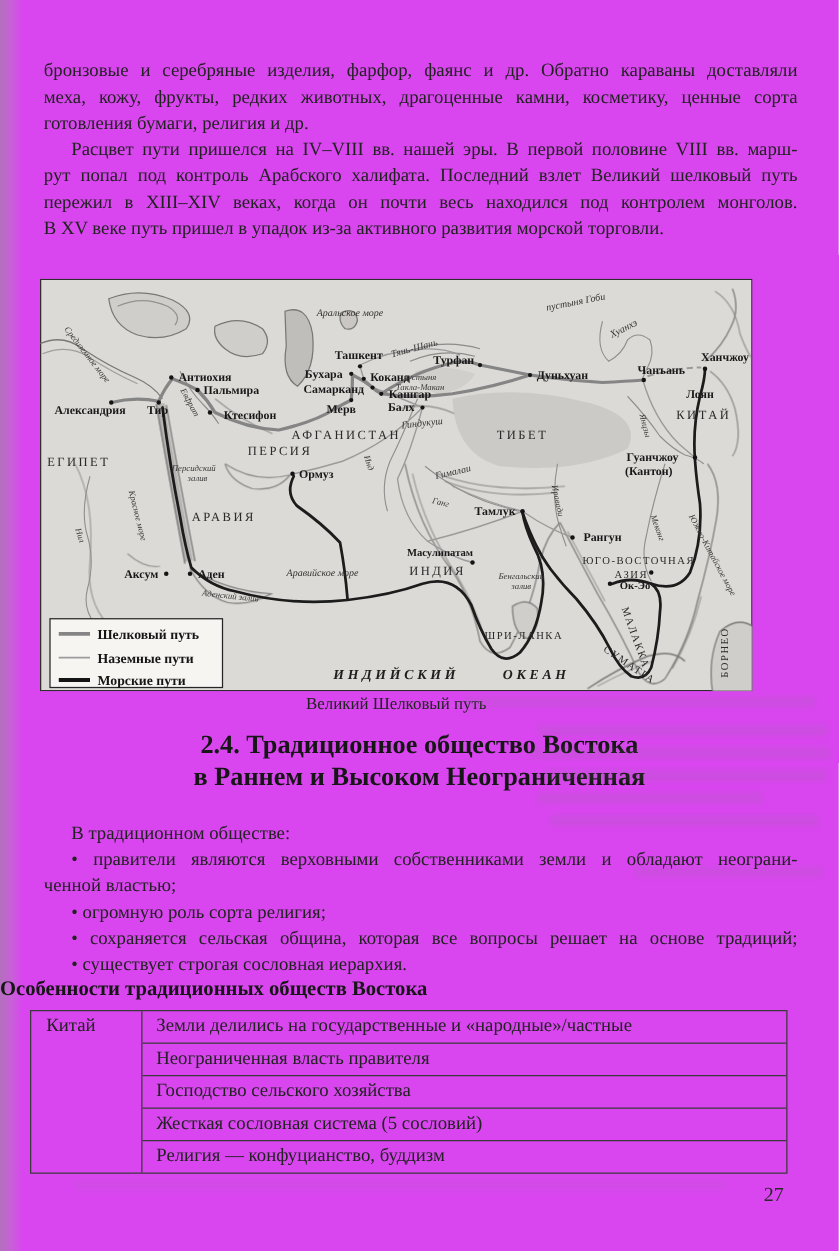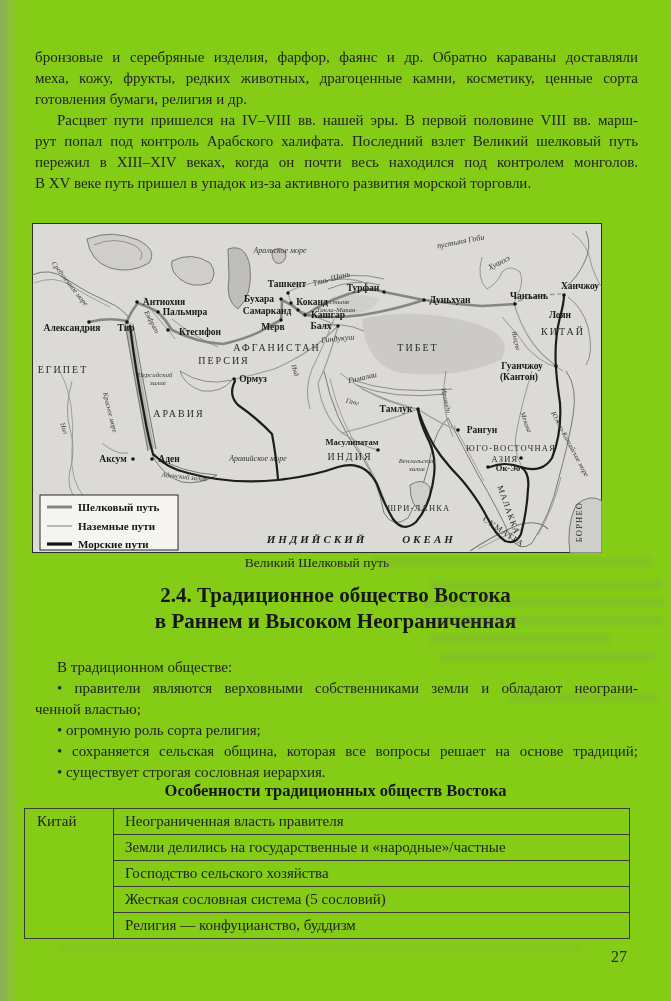--- a/index.html
+++ b/index.html
@@ -1,17 +1,17 @@
 <!DOCTYPE html>
 <html lang="ru"><head>
 <meta charset="utf-8">
 <style>
   html,body{margin:0;padding:0;background:#e9e8e6;}
   #page{
-    position:relative;width:671px;height:1001px;background:#84cc16;
+    position:relative;width:671px;height:1001px;background:#d946ef;
     font-family:"Liberation Serif","DejaVu Serif",serif;color:#1c1c1c;
     overflow:hidden;margin:0 auto;
   }
   .gutter{
     position:absolute;left:0;top:0;width:18px;height:1001px;
     background:linear-gradient(90deg,rgba(148,146,148,.55),rgba(160,158,160,.28) 55%,rgba(180,178,180,0) 100%);
     pointer-events:none;
   }
   
   .textblock{position:absolute;left:35px;width:603px;}
@@ -36,21 +36,21 @@
     position:absolute;left:32px;top:555px;width:570px;text-align:center;
     font-size:13.5px;color:#222;
   }
   
   .section-title{
     position:absolute;left:0;top:582px;width:671px;text-align:center;
     font-weight:bold;font-size:21px;line-height:26px;color:#161616;
   }
   
   .tbl-heading{
-    position:absolute;left:0;top:781px;width:671px;text-align:center;
+    position:absolute;left:0;top:781px;width:671px;text-align:left;
     font-weight:bold;font-size:16.5px;color:#161616;
   }
   #features-table{
     position:absolute;left:24px;top:808px;width:604px;
     border:1.4px solid #3a3a3a;display:grid;grid-template-columns:89px 1fr;
     background:transparent;font-size:15px;color:#222;
   }
   #features-table .hdr-cell{
     grid-row:1/6;border-right:1.2px solid #3a3a3a;padding:4px 6px 0 12px;
   }
@@ -288,22 +288,22 @@
     <div class="tline indent">• правители являются верховными собственниками земли и обладают неограни-</div>
     <div class="tline lastline">ченной властью;</div>
     <div class="tline lastline indent">• огромную роль сорта религия;</div>
     <div class="tline indent">• сохраняется сельская община, которая все вопросы решает на основе традиций;</div>
     <div class="tline lastline indent">• существует строгая сословная иерархия.</div>
   </div>
 
   <div class="tbl-heading">Особенности традиционных обществ Востока</div>
   <div id="features-table">
     <div class="hdr-cell">Китай</div>
+    <div class="row-cell">Земли делились на государственные и «народные»/частные</div>
     <div class="row-cell">Неограниченная власть правителя</div>
-    <div class="row-cell">Земли делились на государственные и «народные»/частные</div>
     <div class="row-cell">Господство сельского хозяйства</div>
     <div class="row-cell">Жесткая сословная система (5 сословий)</div>
     <div class="row-cell">Религия — конфуцианство, буддизм</div>
   </div>
 
   <div class="page-number">27</div>
 
   <div class="bleed" style="left:372px;top:557px;width:280px;height:9px"></div>
   <div class="bleed" style="left:430px;top:580px;width:232px;height:9px"></div>
   <div class="bleed" style="left:424px;top:598px;width:240px;height:9px"></div>

